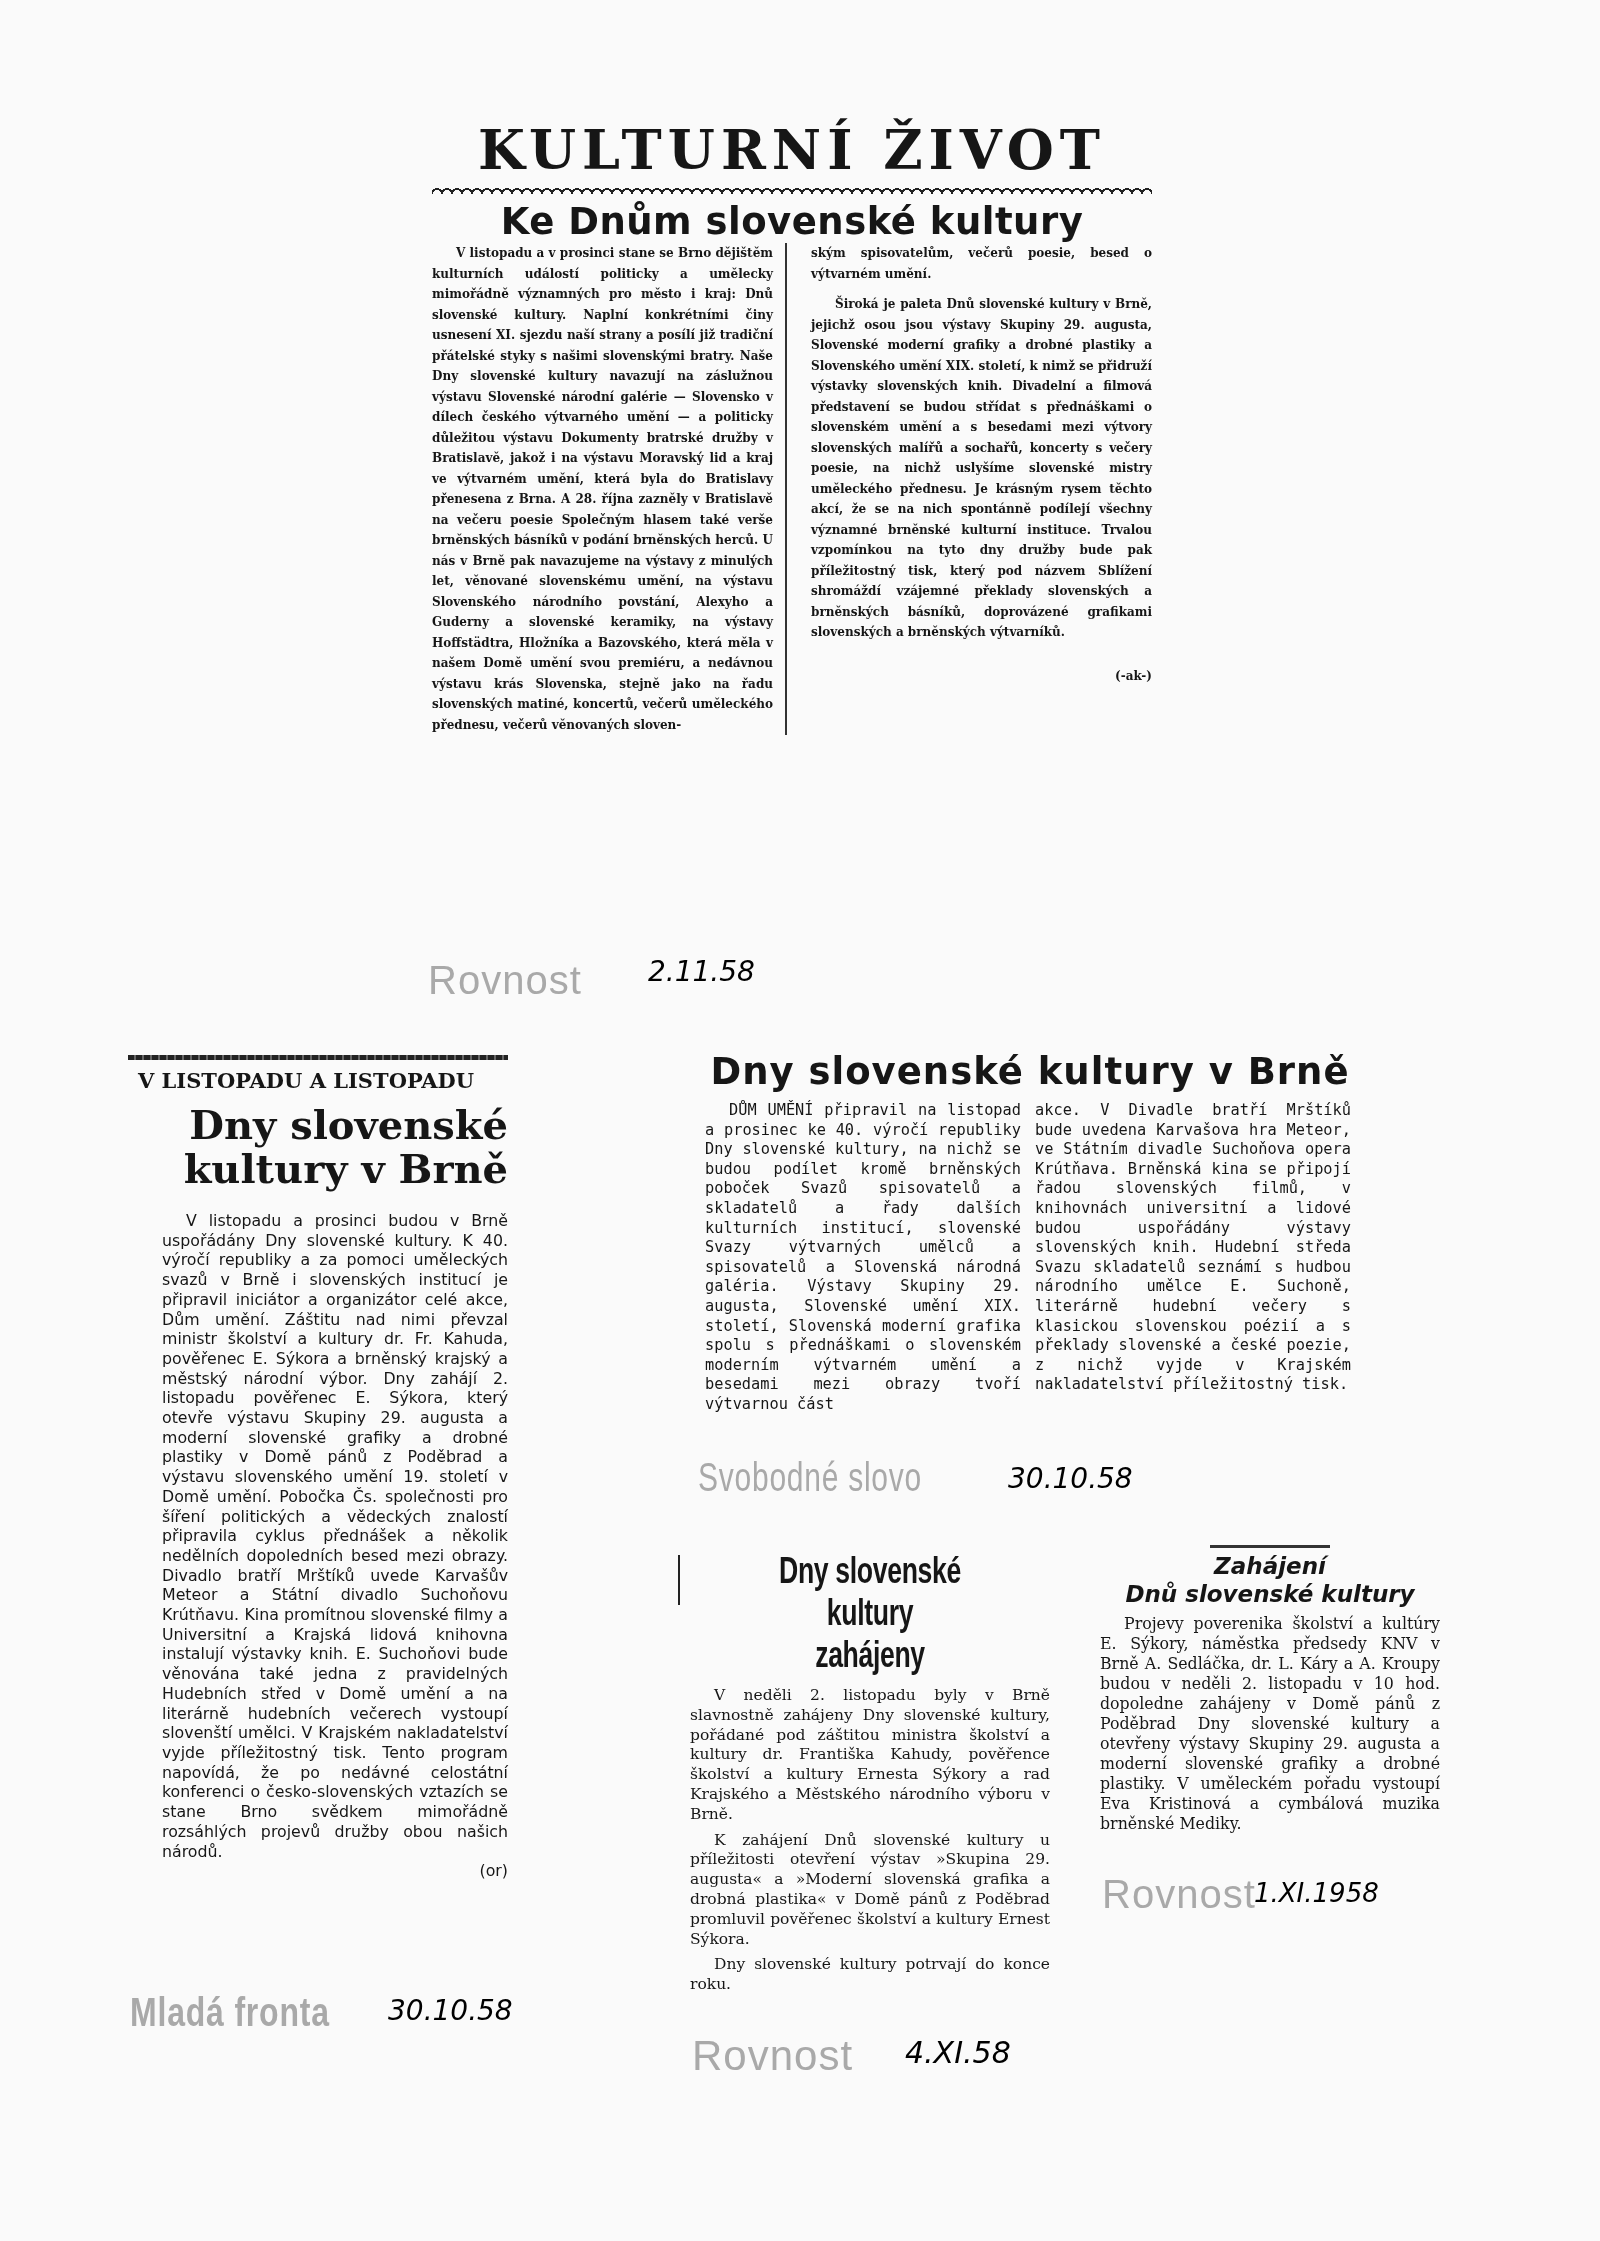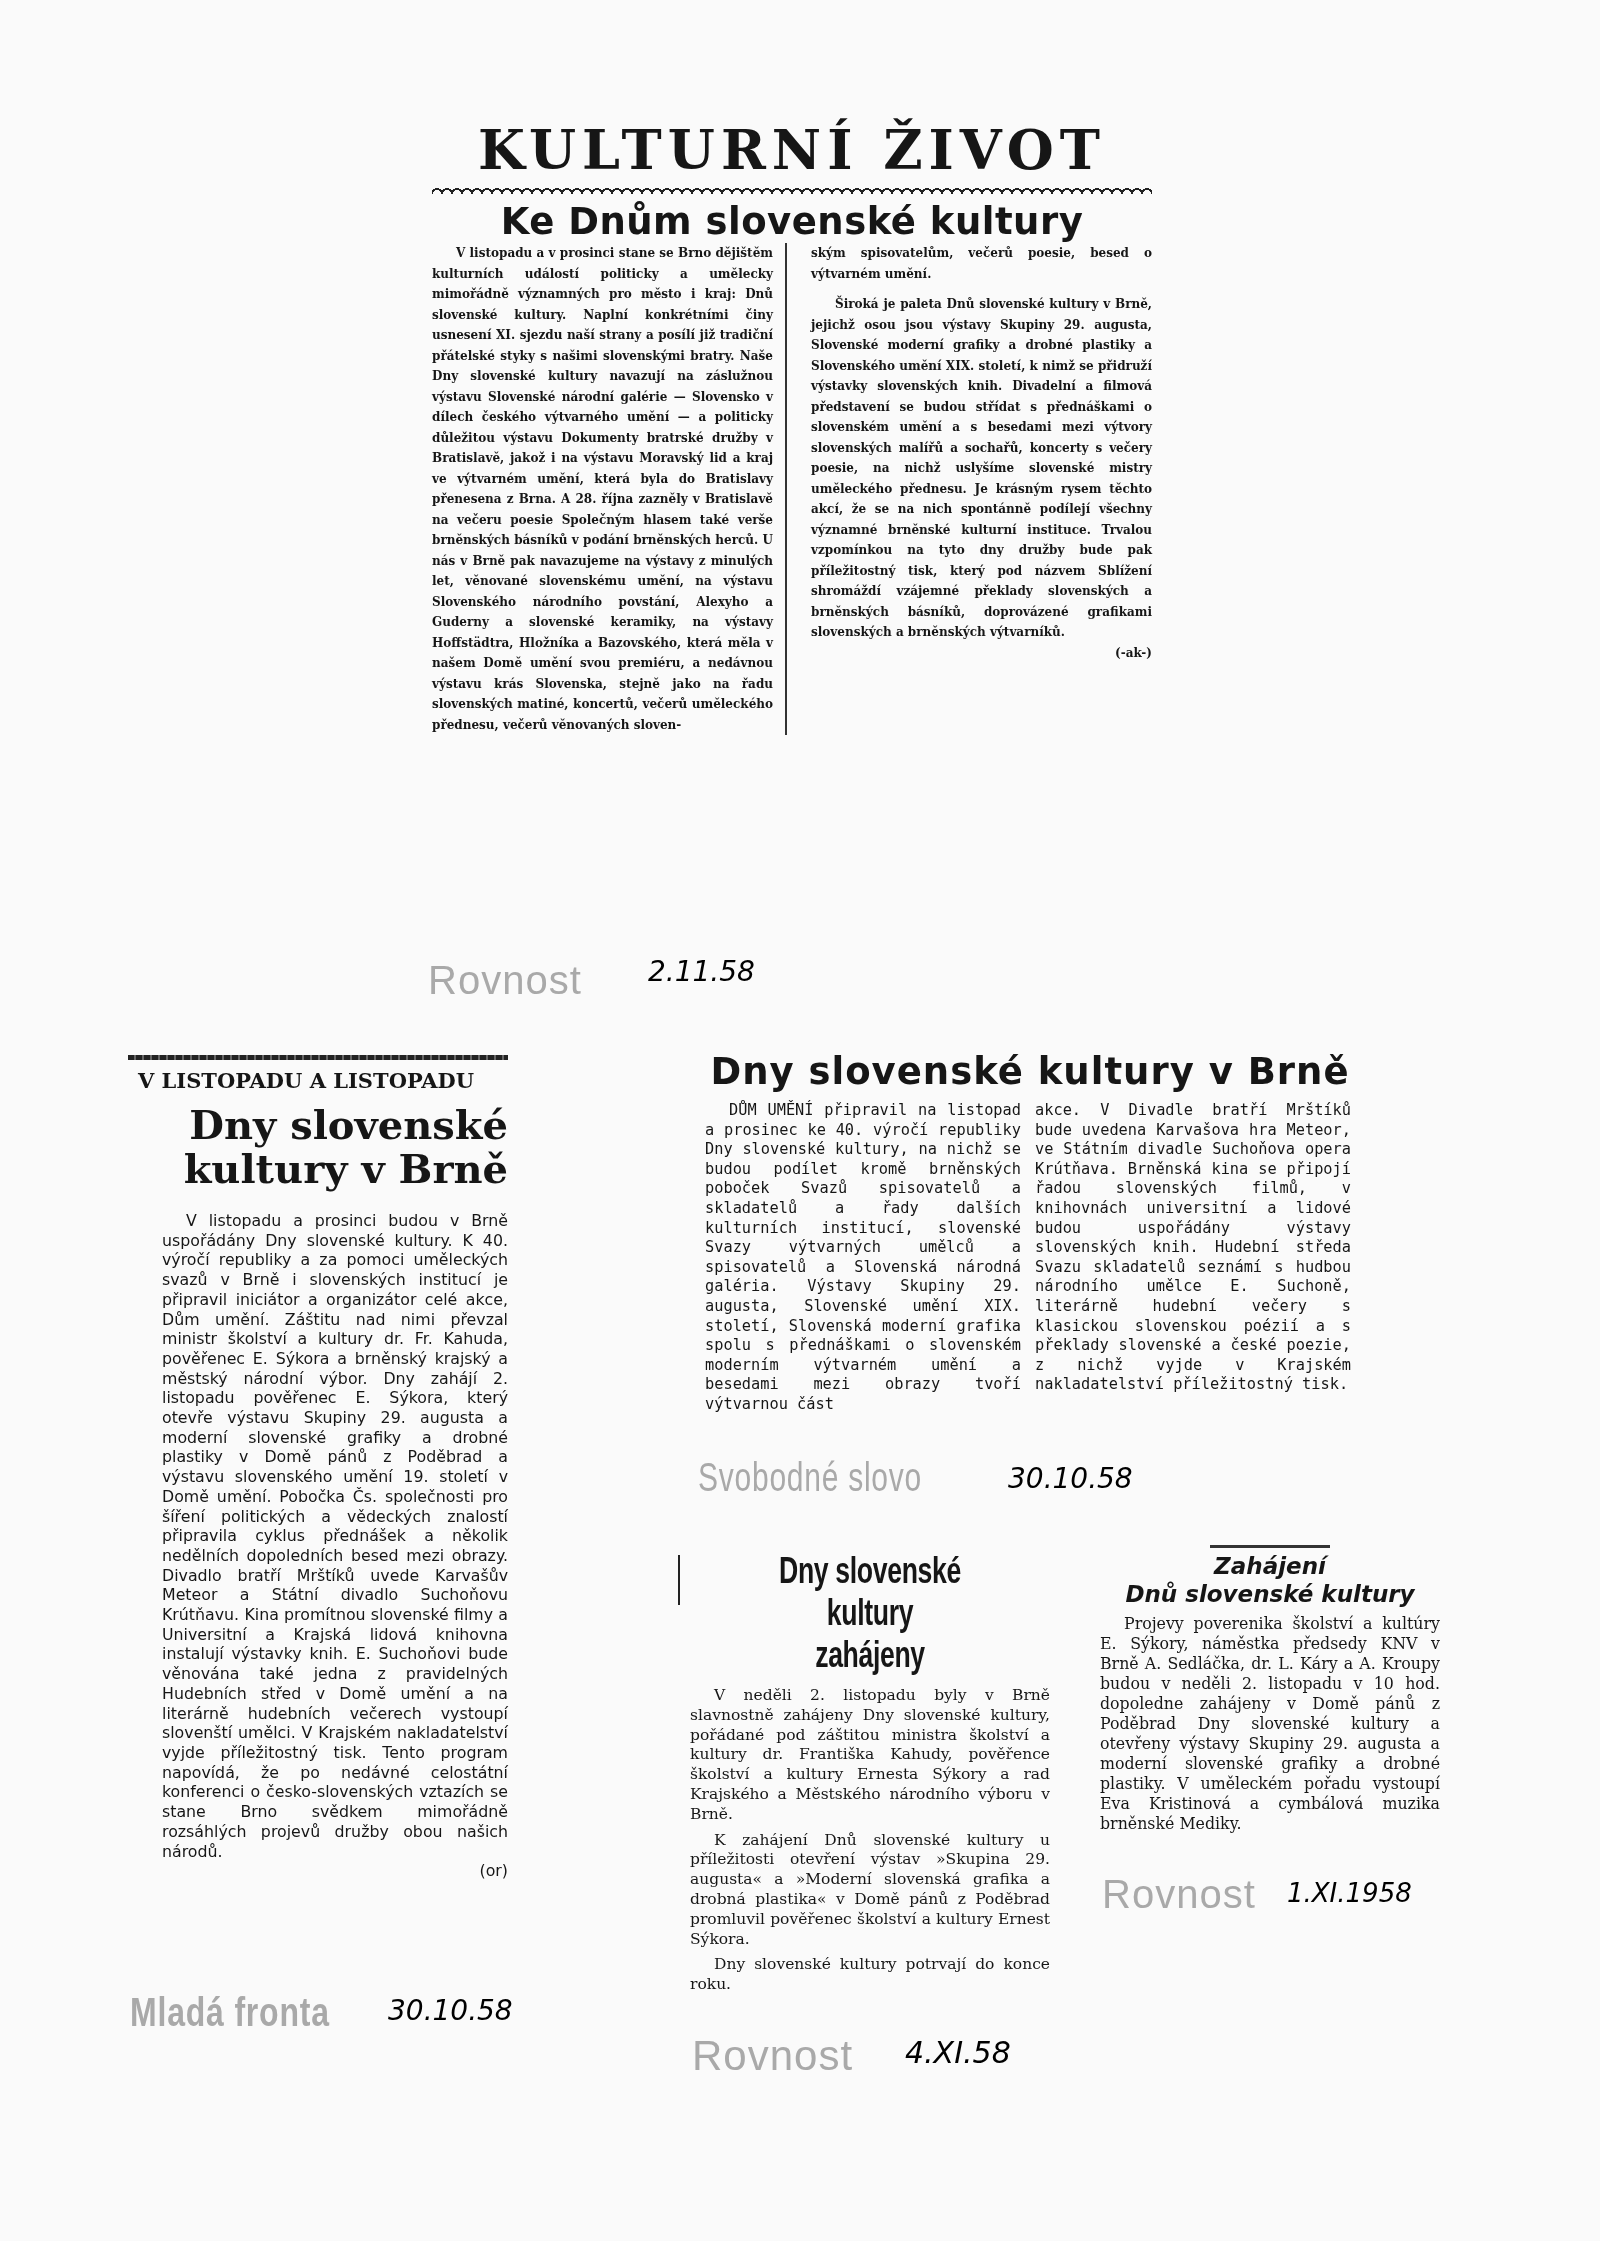--- a/index.html
+++ b/index.html
@@ -30,21 +30,21 @@
     background:
       radial-gradient(circle at 5px 10px, transparent 4px, #222 4px, #222 6px, transparent 6px) 0 0/10px 10px repeat-x;
   }
   #c1 .headline {
     font-family: "DejaVu Sans", sans-serif; font-weight: bold; font-size: 37px;
     text-align: center; margin: 0 0 0 0; letter-spacing: 0.5px;
   }
   #c1 .cols { display: flex; gap: 12px; font-size: 12px; line-height: 20.5px; font-weight: bold; }
   #c1 .col { width: 350px; }
   #c1 .col2 { border-left: 2px solid #333; padding-left: 24px; }
-  #c1 .sign { text-align: right; }
+  #c1 .sign { text-align: right; margin-top: 23px; }
 
   
   #c2 { left: 128px; top: 1055px; width: 380px; }
   #c2 .toprule { height: 5px; background: repeating-linear-gradient(90deg,#222 0 6px,#666 6px 8px); margin-bottom: 8px; }
   #c2 .kicker { font-family: "DejaVu Serif", serif; font-weight: bold; font-size: 21px; margin: 0 0 10px 10px; }
   #c2 .headline {
     font-family: "DejaVu Serif", serif; font-weight: bold; font-size: 40px;
     line-height: 44px; text-align: right; margin: 0 0 20px 0;
   }
   #c2 .body { padding-left: 34px; font-size: 15.8px; line-height: 19.7px; font-family: "DejaVu Sans", sans-serif; }
@@ -137,13 +137,13 @@
   <div class="topline"></div>
   <h2 class="headline">
     <span>Zahájení</span><br>
     <span>Dnů slovenské kultury</span>
   </h2>
   <div class="body">
     <p class="para">Projevy poverenika školství a kultúry E. Sýkory, náměstka předsedy KNV v Brně A. Sedláčka, dr. L. Káry a A. Kroupy budou v neděli 2. listopadu v 10 hod. dopoledne zahájeny v Domě pánů z Poděbrad Dny slovenské kultury a otevřeny výstavy Skupiny 29. augusta a moderní slovenské grafiky a drobné plastiky. V uměleckém pořadu vystoupí Eva Kristinová a cymbálová muzika brněnské Mediky.</p>
   </div>
 </div>
 <div class="stamp" style="left:1102px; top:1872px; font-size:40px;">Rovnost</div>
-<div class="hand" style="left:1287px; top:1878px; font-size:26px;">1.XI.1958</div>
+<div class="hand" style="left:1254px; top:1878px; font-size:26px;">1.XI.1958</div>
 
 </body></html>

